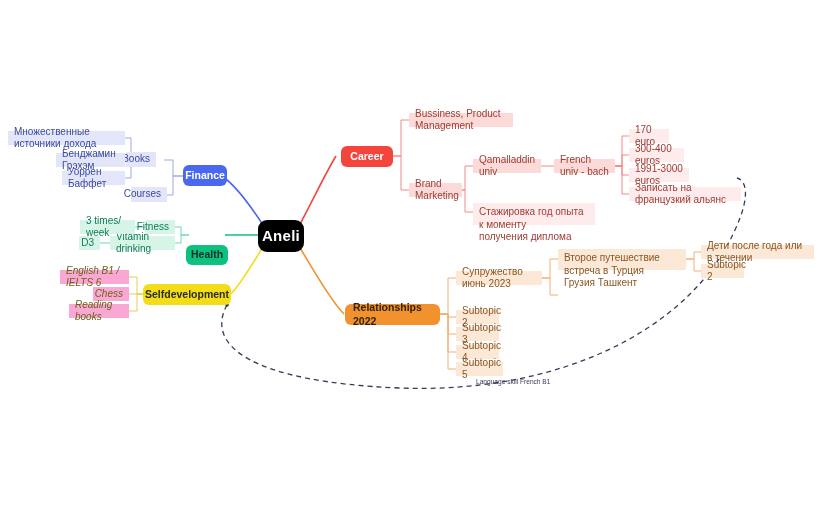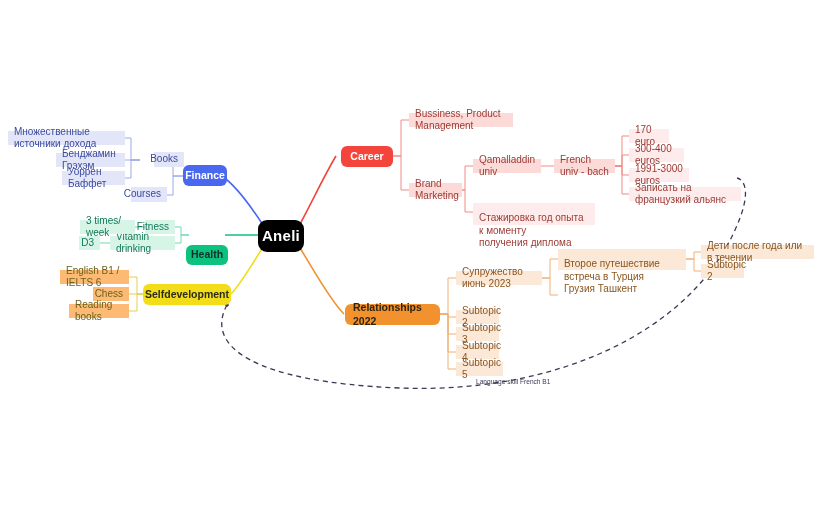--- a/index.html
+++ b/index.html
@@ -25,26 +25,26 @@
   .l1{font-size:10.5px;font-weight:700;border-radius:6px;justify-content:center;padding:0 8px;}
   .l1.finance{background:#4a68ef;color:#ffffff;}
   .l1.health{background:#0cc27e;color:#12302a;}
   .l1.selfdev{background:#f2dd18;color:#2b2b1a;}
   .l1.career{background:#f4453c;color:#ffffff;}
   .l1.relation{background:#f2922f;color:#2f2410;}
   
   .pill{font-size:10px;border-radius:0;padding:3px 6px;}
   .pill.blue{background:#e3e5f8;color:#3b4a9e;}
   .pill.green{background:#d6f5e7;color:#12795a;}
-  .pill.yellow{background:#fdba74;color:#6d6018;}
+  .pill.yellow{background:#f9a8d4;color:#6d6018;font-style:italic;}
   .pill.red{background:#fbdad8;color:#9c3b35;}
   .pill.redlite{background:#fdeceb;color:#9c3b35;}
   .pill.orange{background:#fbe8d6;color:#8a5520;}
   .pill.right{justify-content:flex-end;}
-  .pill.wrap{align-items:flex-start;padding-top:9px;}
+  .pill.wrap{align-items:flex-start;padding-top:3px;}
   .edge-label{
     position:absolute;font-size:6.6px;color:#3a3a57;white-space:nowrap;
   }
 </style>
 </head>
 <body>
 
 <div id="canvas">
 
   <svg class="links" viewBox="0 0 820 508">
@@ -94,21 +94,21 @@
     <circle cx="227" cy="305" r="1.8" fill="#3a3a57"></circle>
   </svg>
 
   <div class="node root" style="left:258px;top:220px;width:46px;height:32px;">
     <span>Aneli</span>
   </div>
 
   <div class="node l1 finance" style="left:183px;top:165px;width:44px;height:21px;">
     <span>Finance</span>
   </div>
-  <div class="node pill blue right" style="left:154px;top:152px;width:30px;height:15px;">
+  <div class="node pill blue right" style="left:126px;top:152px;width:30px;height:15px;">
     <span>Books</span>
   </div>
   <div class="node pill blue right" style="left:131px;top:187px;width:36px;height:15px;">
     <span>Courses</span>
   </div>
   <div class="node pill blue right" style="left:8px;top:131px;width:117px;height:14px;">
     <span>Множественные источники дохода</span>
   </div>
   <div class="node pill blue right" style="left:56px;top:153px;width:69px;height:14px;">
     <span>Бенджамин Грэхэм</span>

